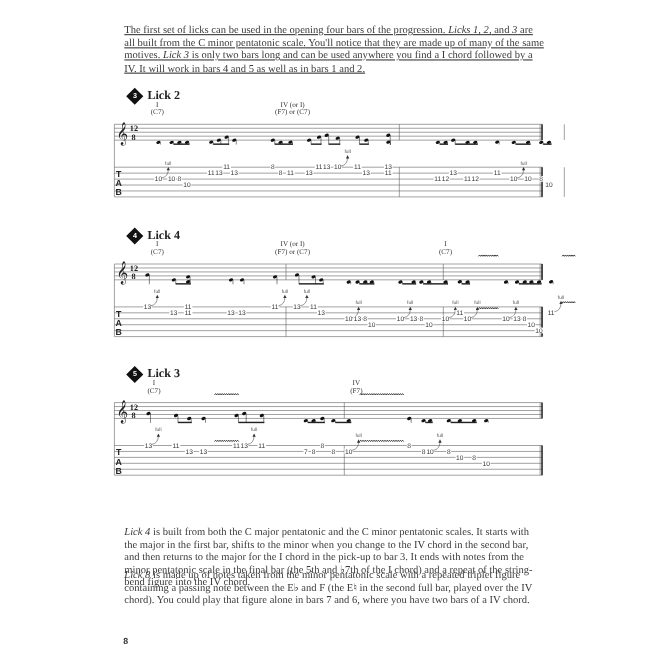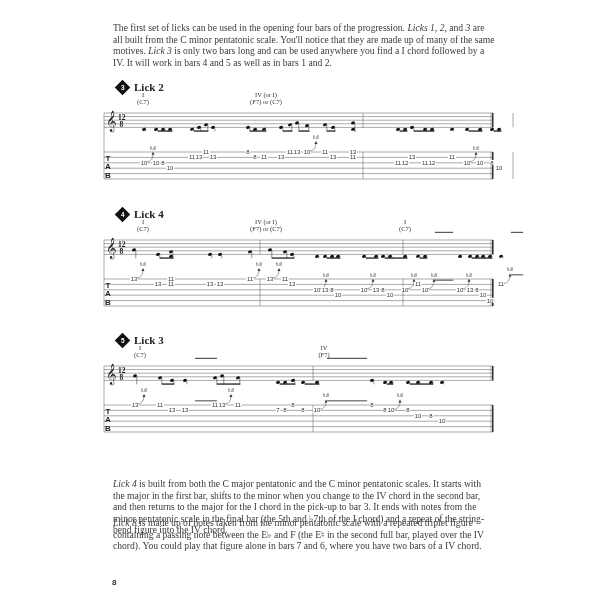--- a/index.html
+++ b/index.html
@@ -3,21 +3,21 @@
 <meta charset="utf-8">
 <style>
   * { margin: 0; padding: 0; box-sizing: border-box; }
   html, body { width: 600px; height: 600px; background: #ffffff; overflow: hidden; }
   body { position: relative; font-family: "Liberation Serif", "DejaVu Serif", serif; color: #2a2a2a; }
   .para {
     position: absolute; left: 113px; width: 382px;
     font-size: 9.6px; line-height: 11.6px; color: #3a3a3a;
   }
   .para i { font-style: italic; }
-  #p1 { top: 22px; }
+  #p1 { top: 22px; text-decoration: underline; }
   #p2 { top: 478px; }
   #p3 { top: 517px; }
   .lick { position: absolute; left: 100px; width: 400px; }
   .lick-head { position: absolute; left: 15px; top: 0; height: 14px; display: flex; align-items: center; }
   .lick-badge {
     width: 11px; height: 11px; background: #111; transform: rotate(45deg);
     display: flex; align-items: center; justify-content: center; margin-right: 6px; margin-left: 2px;
   }
   .lick-badge span { transform: rotate(-45deg); color: #fff; font-size: 6.5px; font-weight: bold; font-family: "Liberation Sans", sans-serif; }
   .lick-title { font-size: 11px; font-weight: bold; color: #222; }

